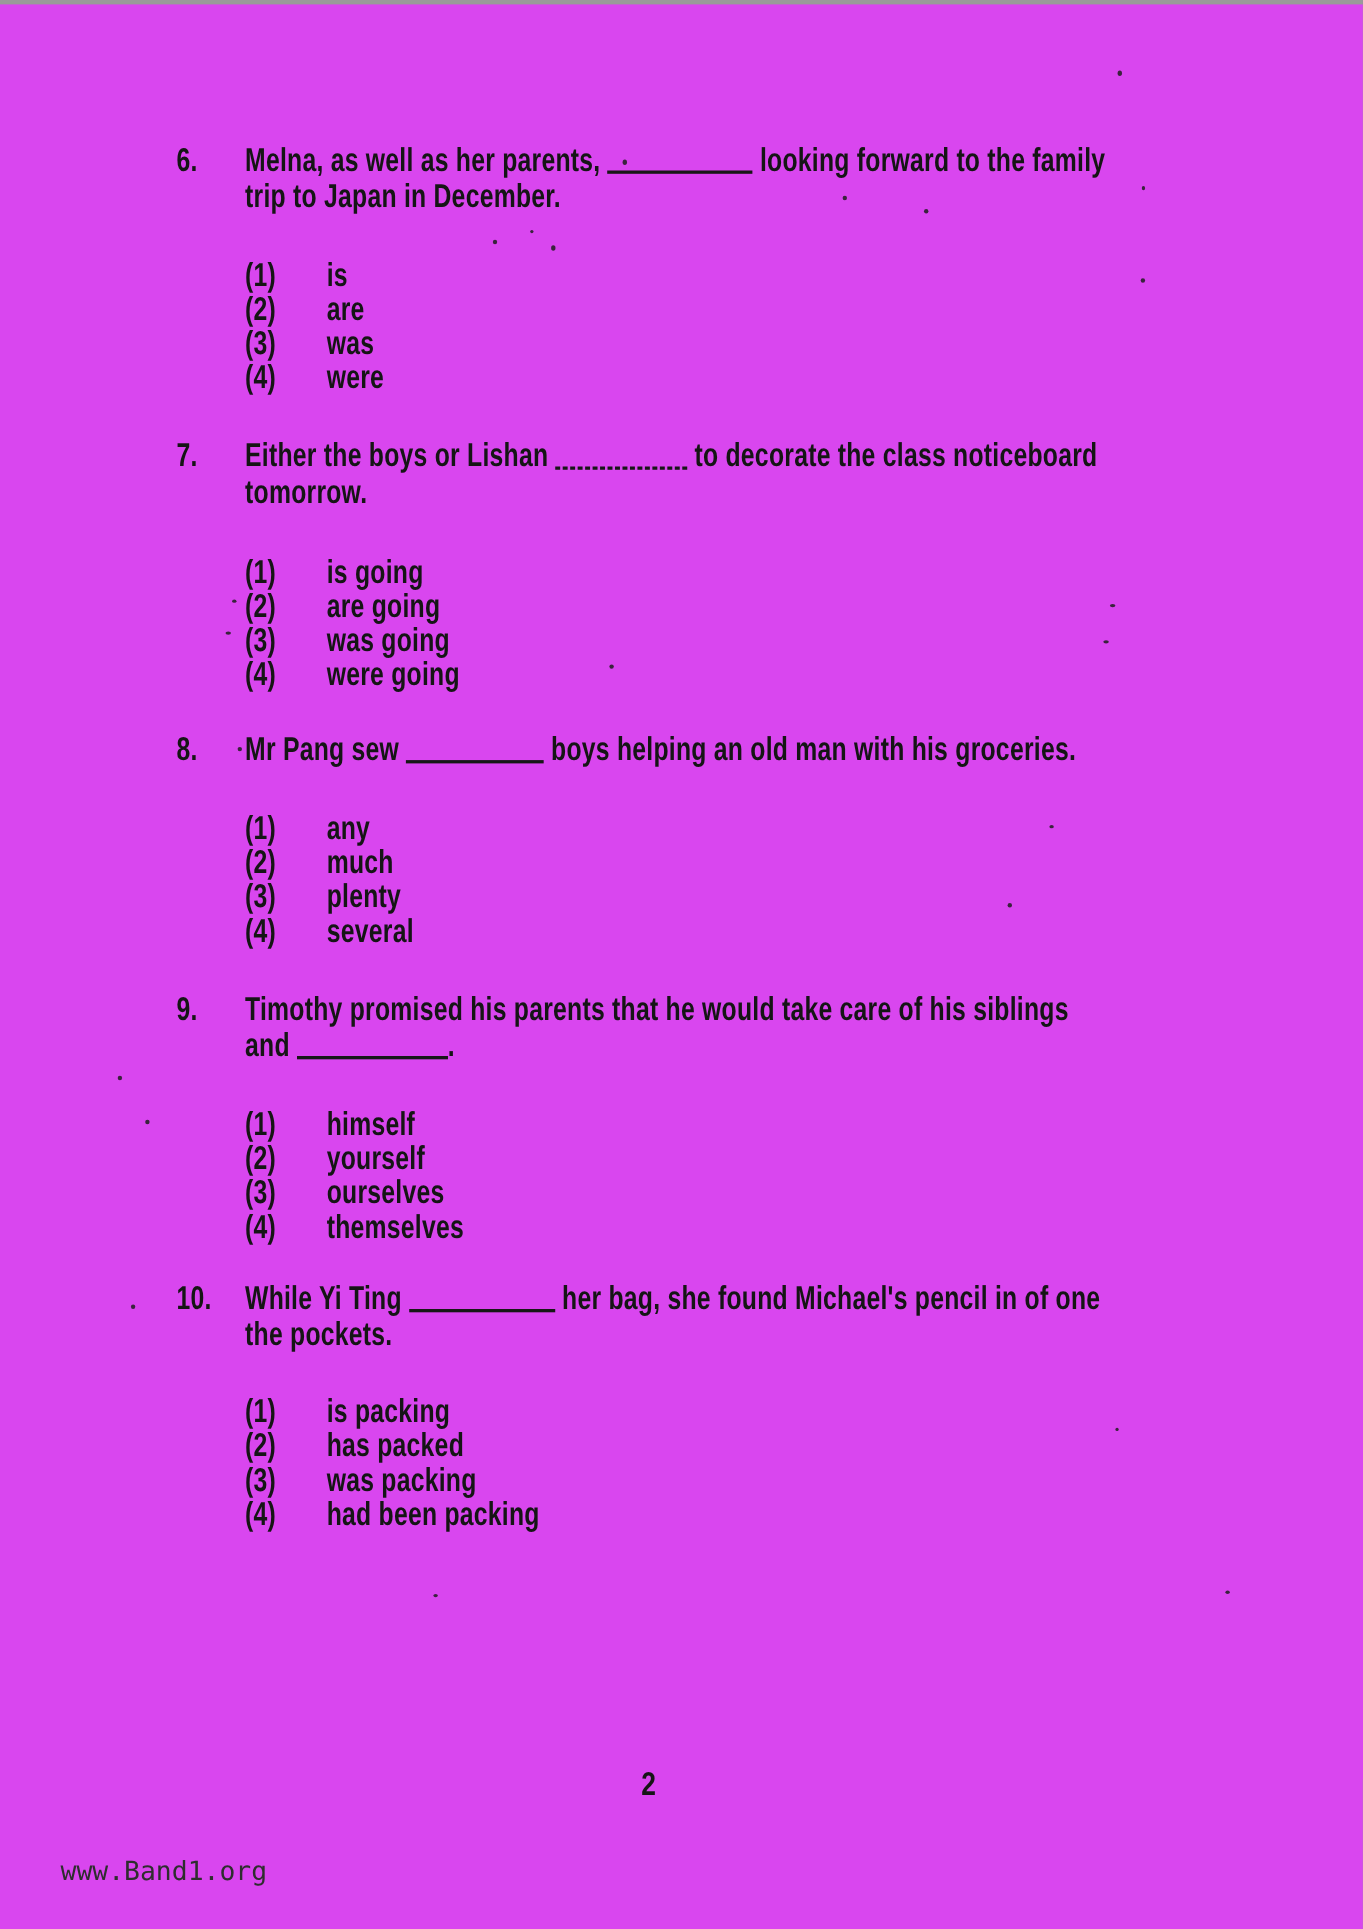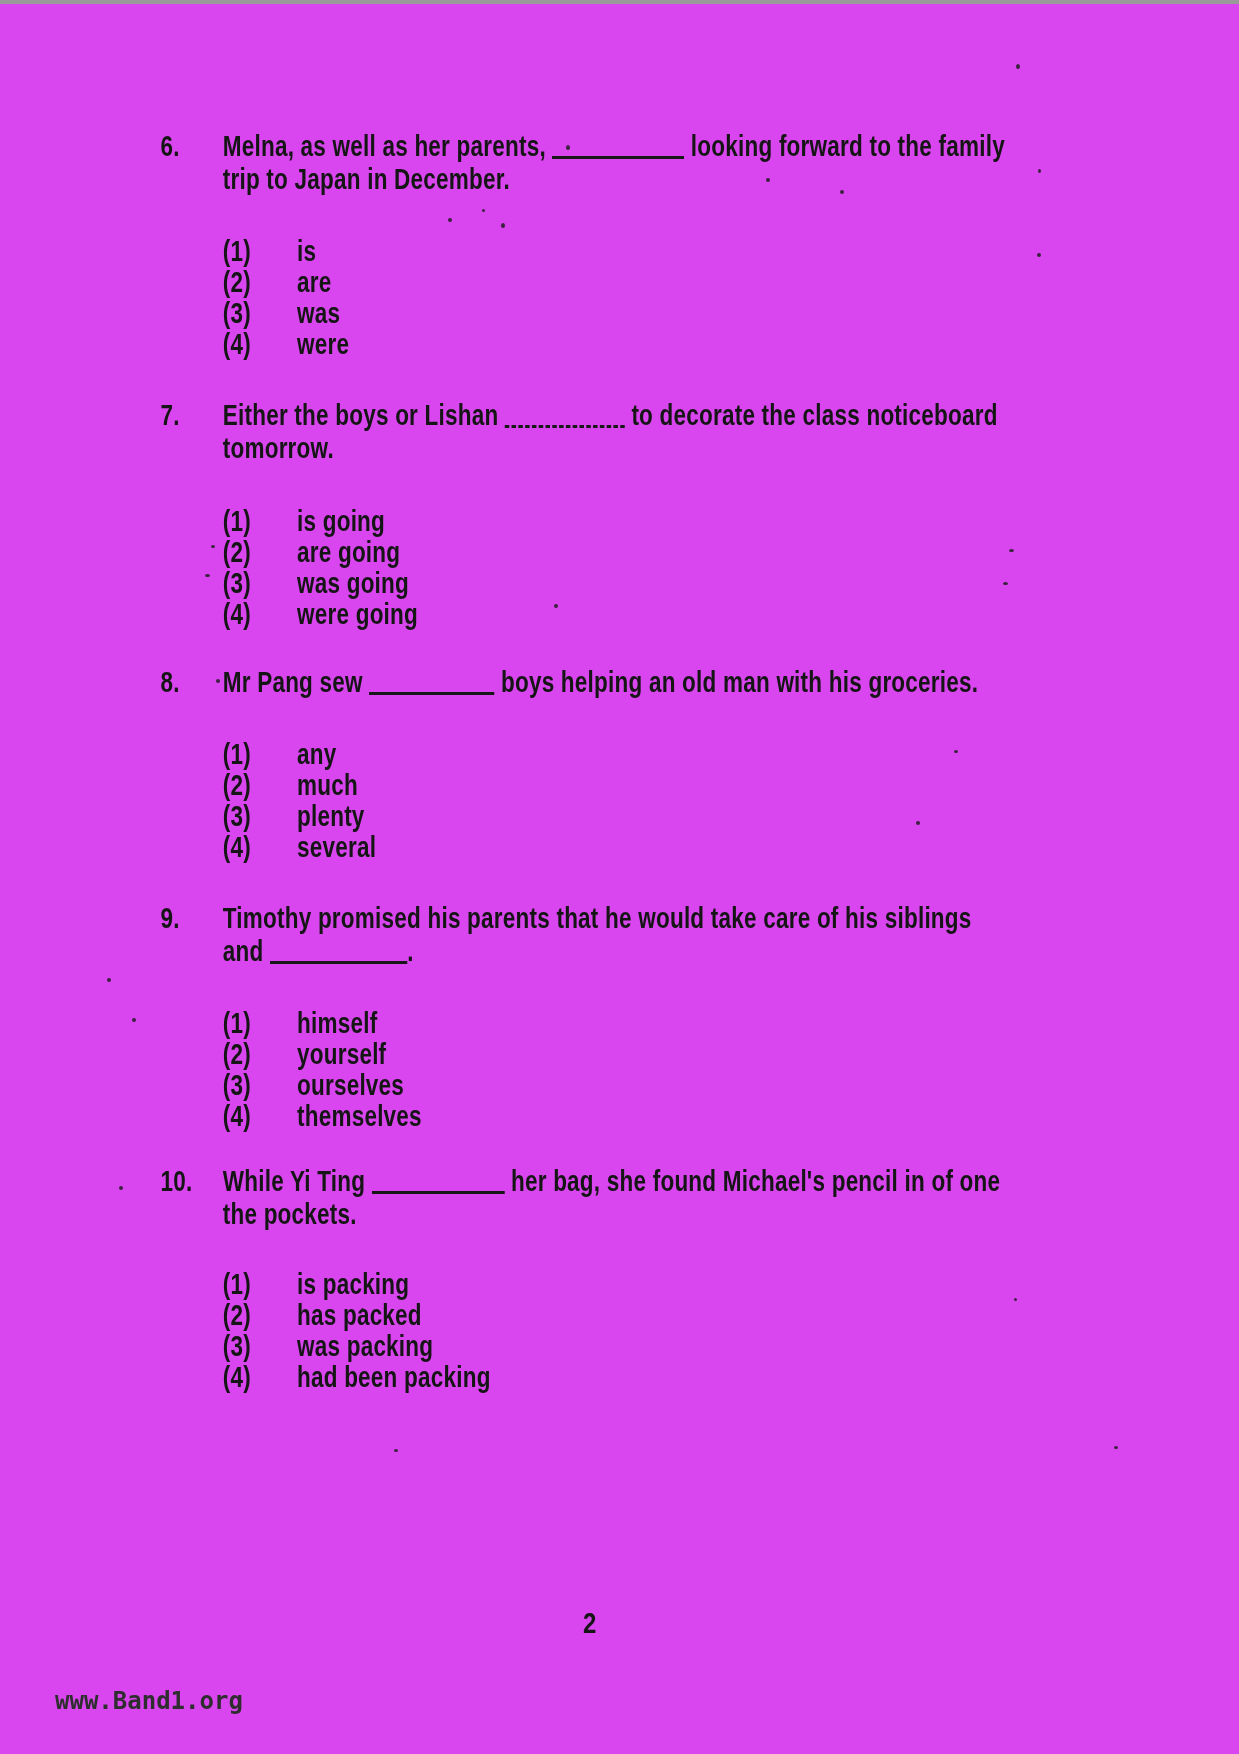--- a/index.html
+++ b/index.html
@@ -39,21 +39,21 @@
   .blank.dashed{border-bottom-style:dashed;}
   .pagenum{
     position:absolute;left:583px;top:1602px;
     font-size:30px;font-weight:700;
     transform:scaleX(0.8);transform-origin:0 0;
     filter:blur(0.25px);
   }
   .footer{
     position:absolute;left:55px;top:1683px;
     font-family:"DejaVu Sans Mono","Liberation Mono",monospace;
-    font-size:24px;font-weight:700;color:#2e2e2e;
+    font-size:24px;font-weight:400;color:#2e2e2e;
   }
   .speck{position:absolute;background:#1d1d1d;border-radius:50%;opacity:.85;}
 </style>
 </head>
 <body>
 
 <div class="page">
   <div id="questions">
       <div class="qtext" style="top: 125px;">
         <div class="qline"><span class="qnum">6.</span><span>Melna, as well as her parents, </span><span class="blank" style="width: 176px;"></span><span> looking forward to the family</span></div>

